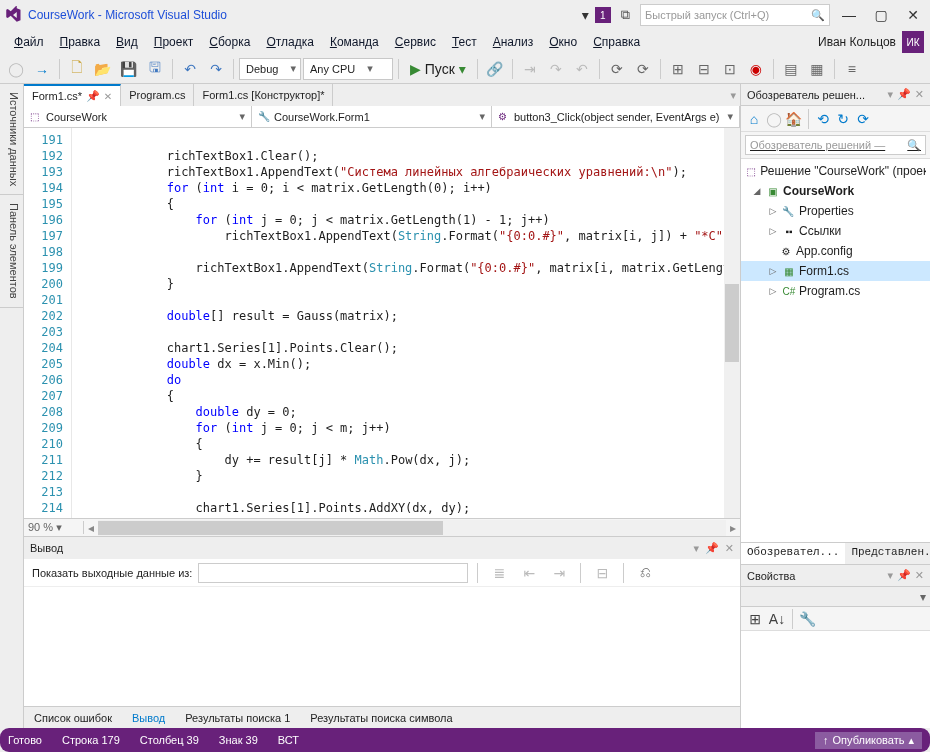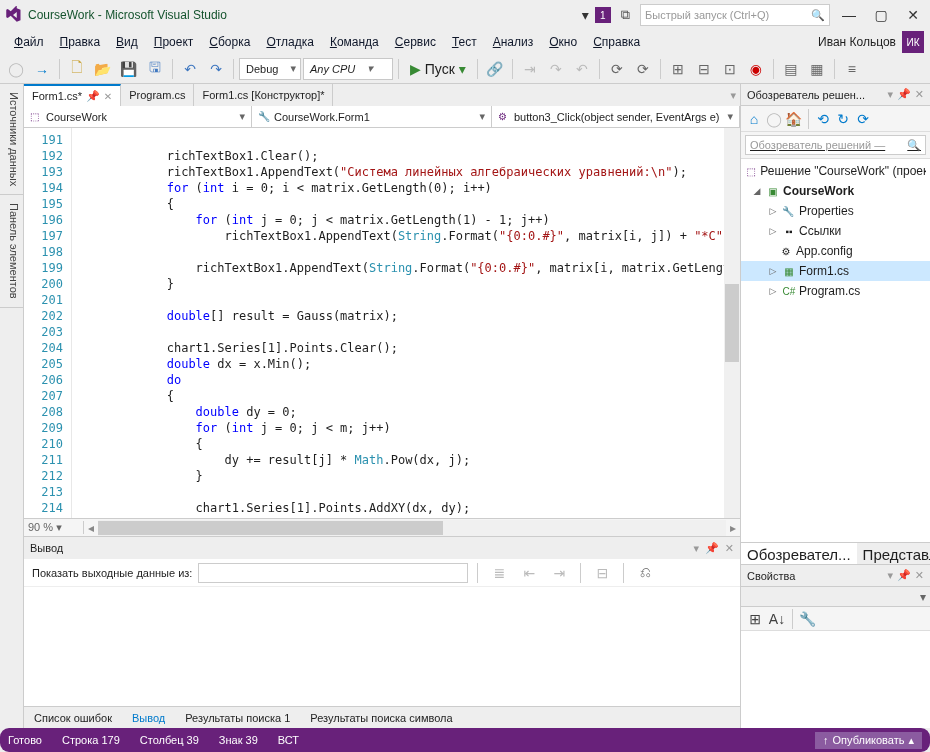--- a/index.html
+++ b/index.html
@@ -1,19 +1,19 @@
 <!DOCTYPE html>
 <html><head>
 <meta charset="utf-8">
 <style>
 * { margin: 0; padding: 0; box-sizing: border-box; }
 body { font-family: "Segoe UI", Tahoma, sans-serif; font-size: 12px; background: #eee; width: 930px; height: 752px; overflow: hidden; display: flex; flex-direction: column; color: #1e1e1e; }
 .title-bar { height: 30px; background: #eee; display: flex; align-items: center; padding: 0 4px; gap: 6px; }
 .vs-logo { width: 18px; height: 18px; color: #68217a; }
-.title-text { flex: 1; font-size: 12px; color: #14532d; }
+.title-text { flex: 1; font-size: 12px; color: #1d4ed8; }
 .notif { width:16px; height:16px; background:#68217a; color:#fff; font-size:10px; display:flex; align-items:center; justify-content:center; margin-right:4px;}
 .quick-launch { width: 190px; height: 22px; border: 1px solid #ccc; background: #fff; padding: 0 4px; display: flex; align-items: center; color: #999; font-size: 11px; }
 .win-btn { width: 26px; height: 22px; display: flex; align-items: center; justify-content: center; color: #333; font-size: 14px; }
 .menu-bar { height: 24px; background: #eee; display: flex; align-items: center; padding: 0 6px; gap: 2px; }
 .menu-item { padding: 3px 8px; font-size: 12px; color: #0f172a; }
 .menu-item u { text-decoration: underline; }
 .user-chip { margin-left: auto; font-size: 12px; color: #1e1e1e; padding-right: 4px;}
 .user-badge { width: 22px; height: 22px; background: #68217a; color:#fff; font-size:10px; display:flex; align-items:center; justify-content:center; }
 .toolbar { height: 30px; background: #eee; border-bottom: 1px solid #ccc; display: flex; align-items: center; padding: 0 4px; gap: 2px; }
 .tbtn { width: 24px; height: 24px; display: flex; align-items: center; justify-content: center; color: #414141; font-size: 14px; border-radius: 2px; }
@@ -53,21 +53,21 @@
 .bottom-tab.active { color:#007acc; }
 .right { width:190px; background:#eee; border-left:1px solid #ccc; display:flex; flex-direction:column;}
 .panel-head { height:22px; display:flex; align-items:center; padding:0 6px; font-size:11px; background:#eee; border-bottom:1px solid #ccc;}
 .panel-toolbar { height:26px; display:flex; align-items:center; padding:0 4px; gap:2px; border-bottom:1px solid #ddd; background:#f5f5f5;}
 .tree { flex:1; background:#fff; font-size:12px; padding:2px 0; overflow:auto;}
 .tree-row { display:flex; align-items:center; height:20px; padding:0 4px; gap:3px;}
 .tree-row.sel { background:#cce8ff; }
 .tw { display:inline-block; width:12px; text-align:center; color:#666; font-size:9px;}
 .ticon { width:14px; height:14px; display:inline-flex; align-items:center; justify-content:center; font-size:10px;}
 .panel-tabs { height:22px; background:#eee; border-top:1px solid #ccc; display:flex;}
-.ptab { padding:3px 6px; font-size:15px; }
+.ptab { padding:3px 6px; font-size:11px;font-family:Liberation Mono, monospace; }
 .ptab.active { background:#fff;}
 .props { height:164px; border-top:1px solid #ccc; display:flex; flex-direction:column;}
 .props-body{flex:1; background:#fff;}
 .status-bar { height: 24px; background: #68217a; color: #fff; display: flex; align-items: center; font-size: 11px; padding: 0 8px; gap: 20px; border-radius: 9px;}
 .status-right { margin-left:auto; display:flex; align-items:center; gap:6px;}
 .pub { background:#8b5ba0; padding:2px 8px; display:flex; align-items:center; gap:4px;}
 .pin { font-size:11px; color:#999; cursor:pointer;}
 svg{display:block;}
 </style>
 </head>
@@ -120,21 +120,21 @@
   <div class="tbtn" style="color:#4078c0;">💾</div>
   <div class="tbtn" style="color:#4078c0;">🖫</div>
   <div class="tbsep"></div>
   <div class="tbtn" style="color:#4078c0;">↶</div>
   <div class="tbtn" style="color:#4078c0;">↷</div>
   <div class="tbsep"></div>
   <div class="tcombo">
       <span>Debug</span>
       <span style="color:#666;">▾</span>
     </div>
-  <div class="tcombo" style="width:90px;font-style:italic;">
+  <div class="tcombo" style="width:90px;">
       <span>Any CPU</span>
       <span style="color:#666;">▾</span>
     </div>
   <div class="tbsep"></div>
   <div class="tbtn play" style="width:auto;padding:0 6px;gap:4px;">▶ <span style="color:#1e1e1e;">Пуск</span> ▾</div>
   <div class="tbsep"></div>
   <div class="tbtn" style="color:#4078c0;">🔗</div>
   <div class="tbsep"></div>
   <div class="tbtn" style="color:#bbb;">⇥</div>
   <div class="tbtn" style="color:#bbb;">↷</div>

